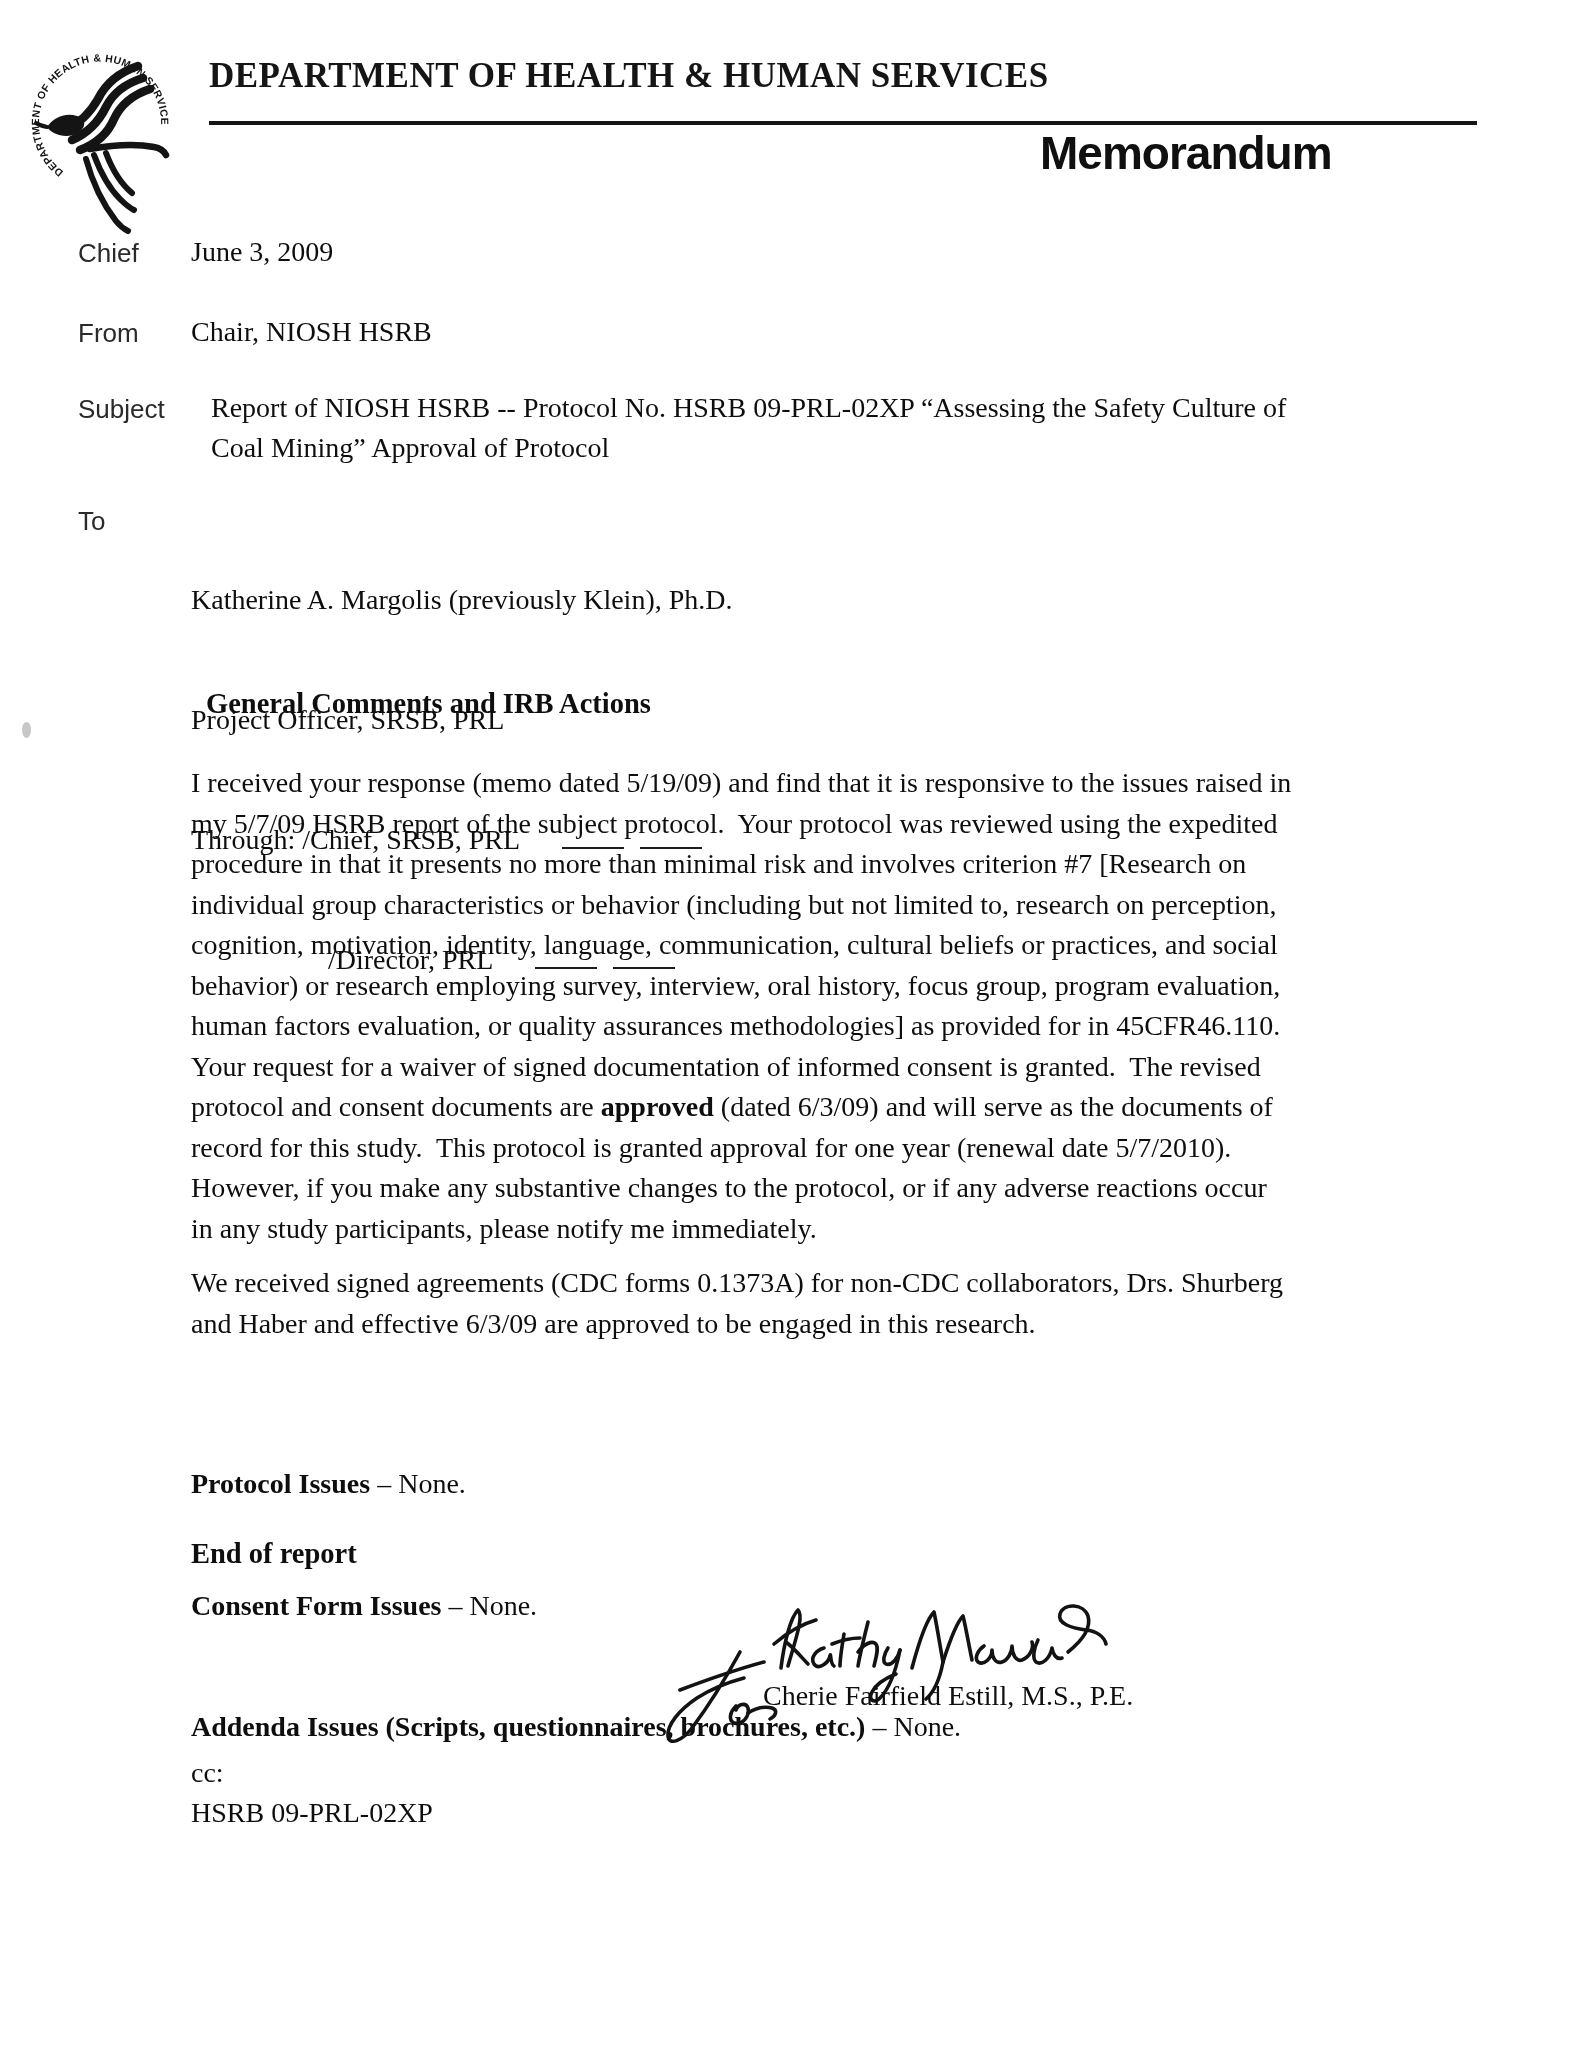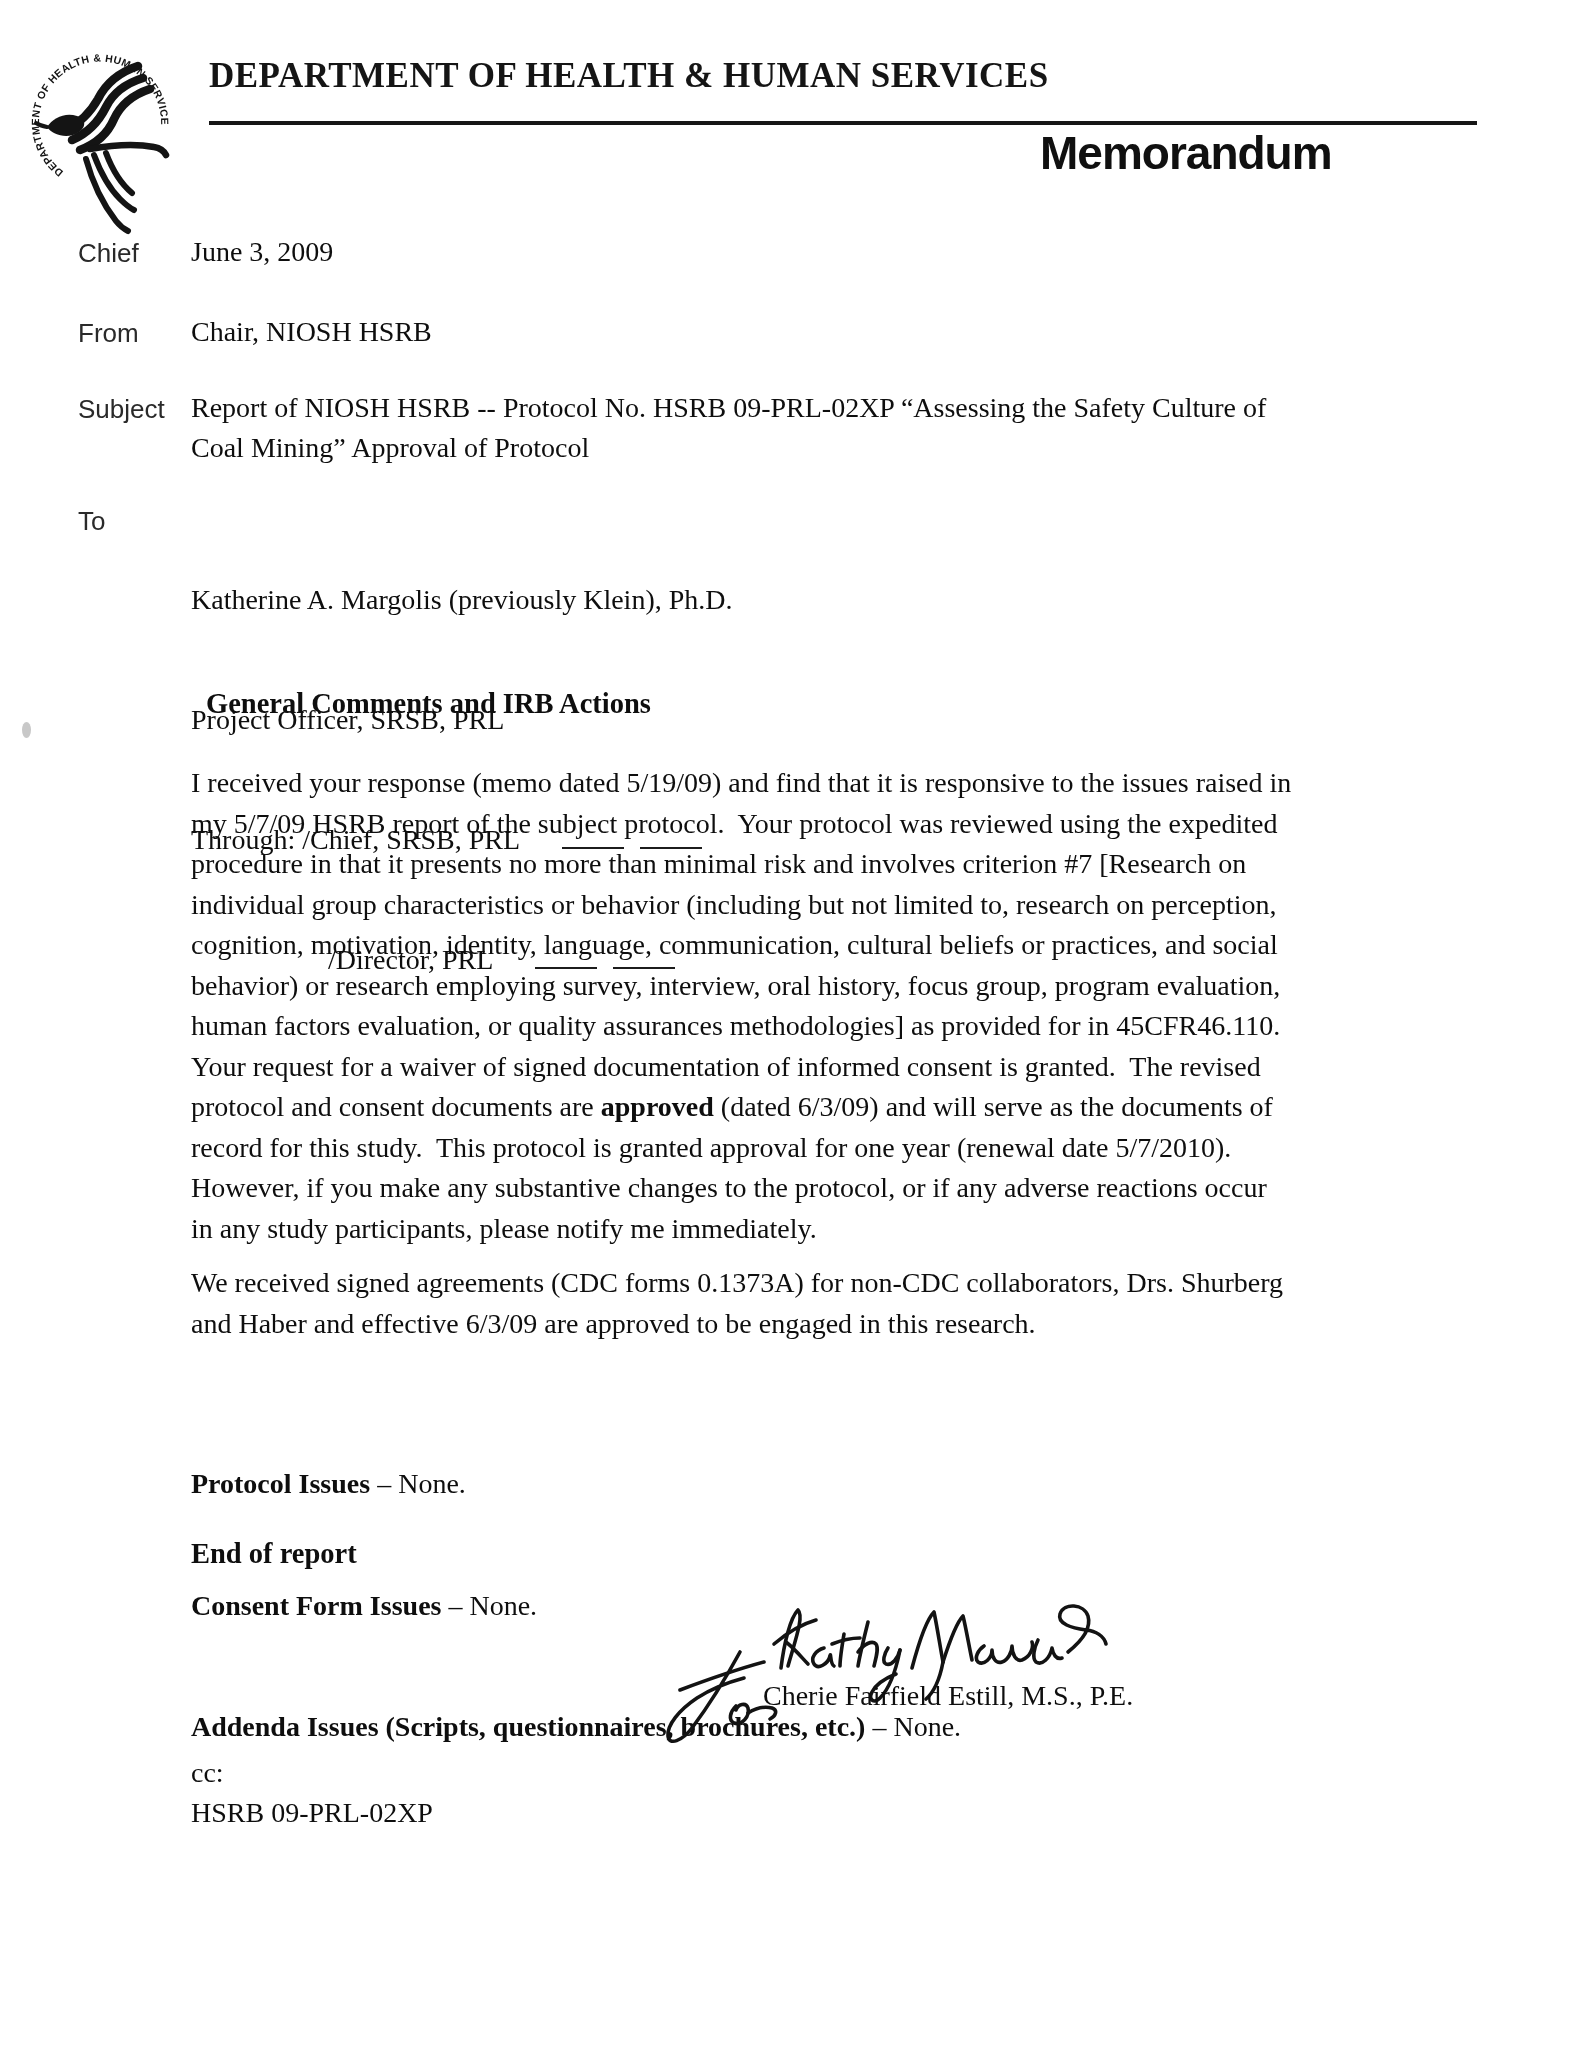--- a/index.html
+++ b/index.html
@@ -87,21 +87,21 @@
   <div class="abs rule"></div>
   <div class="abs memo-title">Memorandum</div>
 
   <div class="abs flabel" style="top:238px;">Chief</div>
   <div class="abs fvalue" style="top:232px;">June 3, 2009</div>
 
   <div class="abs flabel" style="top:318px;">From</div>
   <div class="abs fvalue" style="top:312px;">Chair, NIOSH HSRB</div>
 
   <div class="abs flabel" style="top:394px;">Subject</div>
-  <div class="abs fvalue maxw" style="top:388px;">Report of NIOSH HSRB -- Protocol No. HSRB 09-PRL-02XP “Assessing the Safety Culture of
+  <div class="abs fvalue maxw" style="top:388px;margin-left:20px;">Report of NIOSH HSRB -- Protocol No. HSRB 09-PRL-02XP “Assessing the Safety Culture of
 Coal Mining” Approval of Protocol</div>
 
   <div class="abs flabel" style="top:506px;">To</div>
   <div class="abs fvalue maxw" style="top:500px;">
     <div>Katherine A. Margolis (previously Klein), Ph.D.</div>
     <div>Project Officer, SRSB, PRL</div>
     <div><span>Through: /Chief, SRSB, PRL</span><span class="blank gap1"></span><span class="blank gap2"></span></div>
     <div class="indent"><span>/Director, PRL</span><span class="blank gap1"></span><span class="blank gap2"></span></div>
   </div>
 

